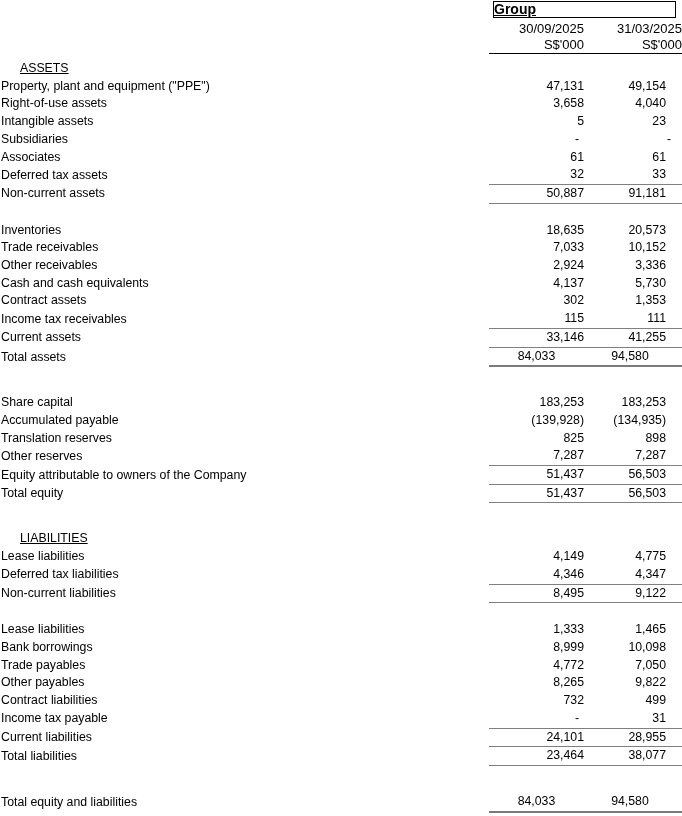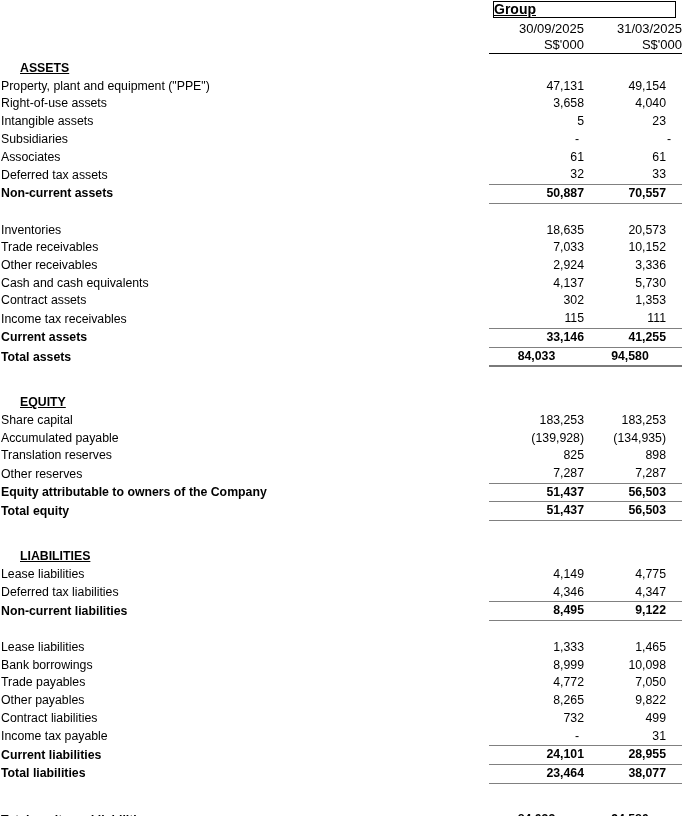--- a/index.html
+++ b/index.html
@@ -52,25 +52,25 @@
     text-align: right;
     padding-right: 1px;
     font-variant-numeric: tabular-nums;
   }
   td.num.v2 { padding-right: 16px; }
 
   
   td.num.dash { padding-right: 6px; }
   td.num.v2.dash { padding-right: 11px; }
 
-  tr.bold td { font-weight: bold; }
+  tr.bold td { font-weight: normal; }
 
   
   td.section {
-    font-weight: bold;
+    font-weight: normal;
     padding-top: 0;
     padding-left: 20px;
   }
   td.section span.u {
     text-decoration: underline;
     text-underline-offset: 1px;
   }
 
   
   tr.rule-top td.num,
@@ -215,21 +215,21 @@
       <tr>
         <td class="label">Deferred tax assets</td>
         <td class="num">32</td>
         <td class="gapcell"></td>
         <td class="num v2">33</td>
       </tr>
       <tr class="bold rule-top rule-bot">
         <td class="label">Non-current assets</td>
         <td class="num">50,887</td>
         <td class="gapcell"></td>
-        <td class="num v2">70,557</td>
+        <td class="num v2">91,181</td>
       </tr>
 
       <tr class="spacer">
         <td class="label"></td>
           <td class="num"></td>
           <td class="gapcell"></td>
           <td class="num v2"></td>
       </tr>
 
       <tr>
@@ -288,26 +288,20 @@
           <td class="gapcell"></td>
           <td class="num v2"></td>
       </tr>
       <tr class="spacer-sm">
         <td class="label"></td>
           <td class="num"></td>
           <td class="gapcell"></td>
           <td class="num v2"></td>
       </tr>
 
-      <tr>
-        <td class="label section"><span class="u">EQUITY</span></td>
-        <td class="num"></td>
-          <td class="gapcell"></td>
-          <td class="num v2"></td>
-      </tr>
 
       <tr>
         <td class="label">Share capital</td>
         <td class="num">183,253</td>
         <td class="gapcell"></td>
         <td class="num v2">183,253</td>
       </tr>
       <tr>
         <td class="label">Accumulated payable</td>
         <td class="num">(139,928)</td>

